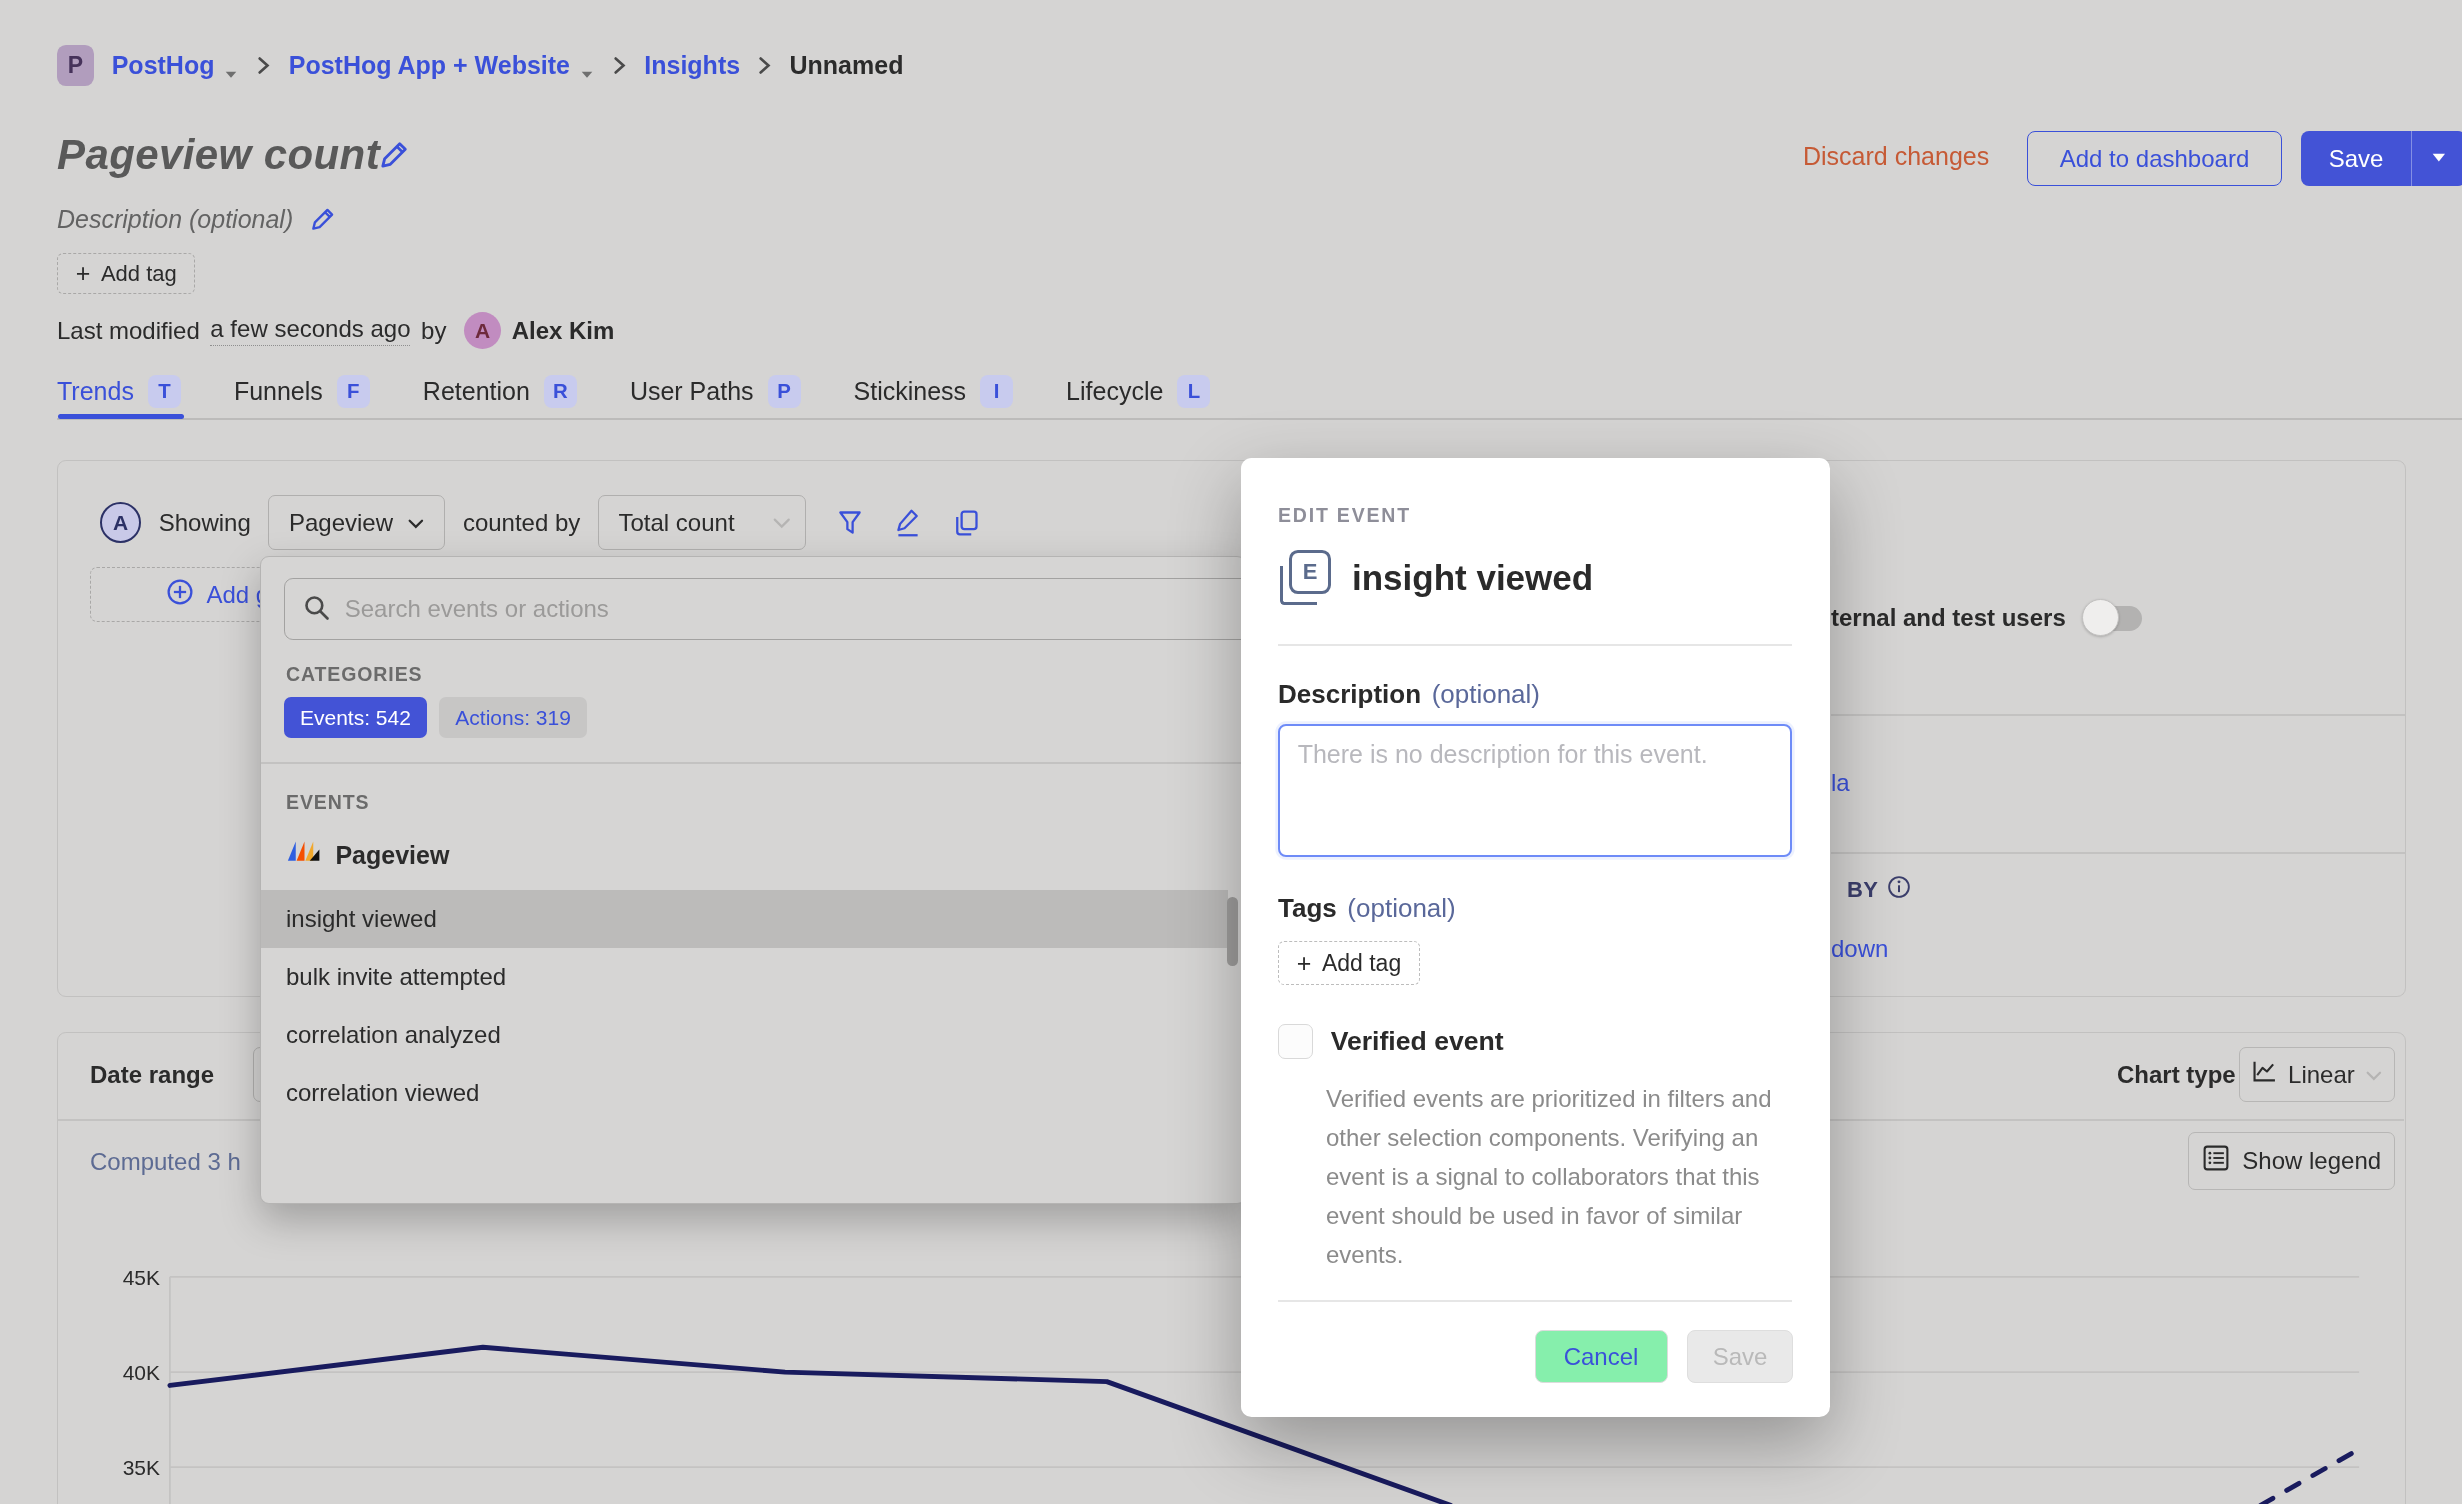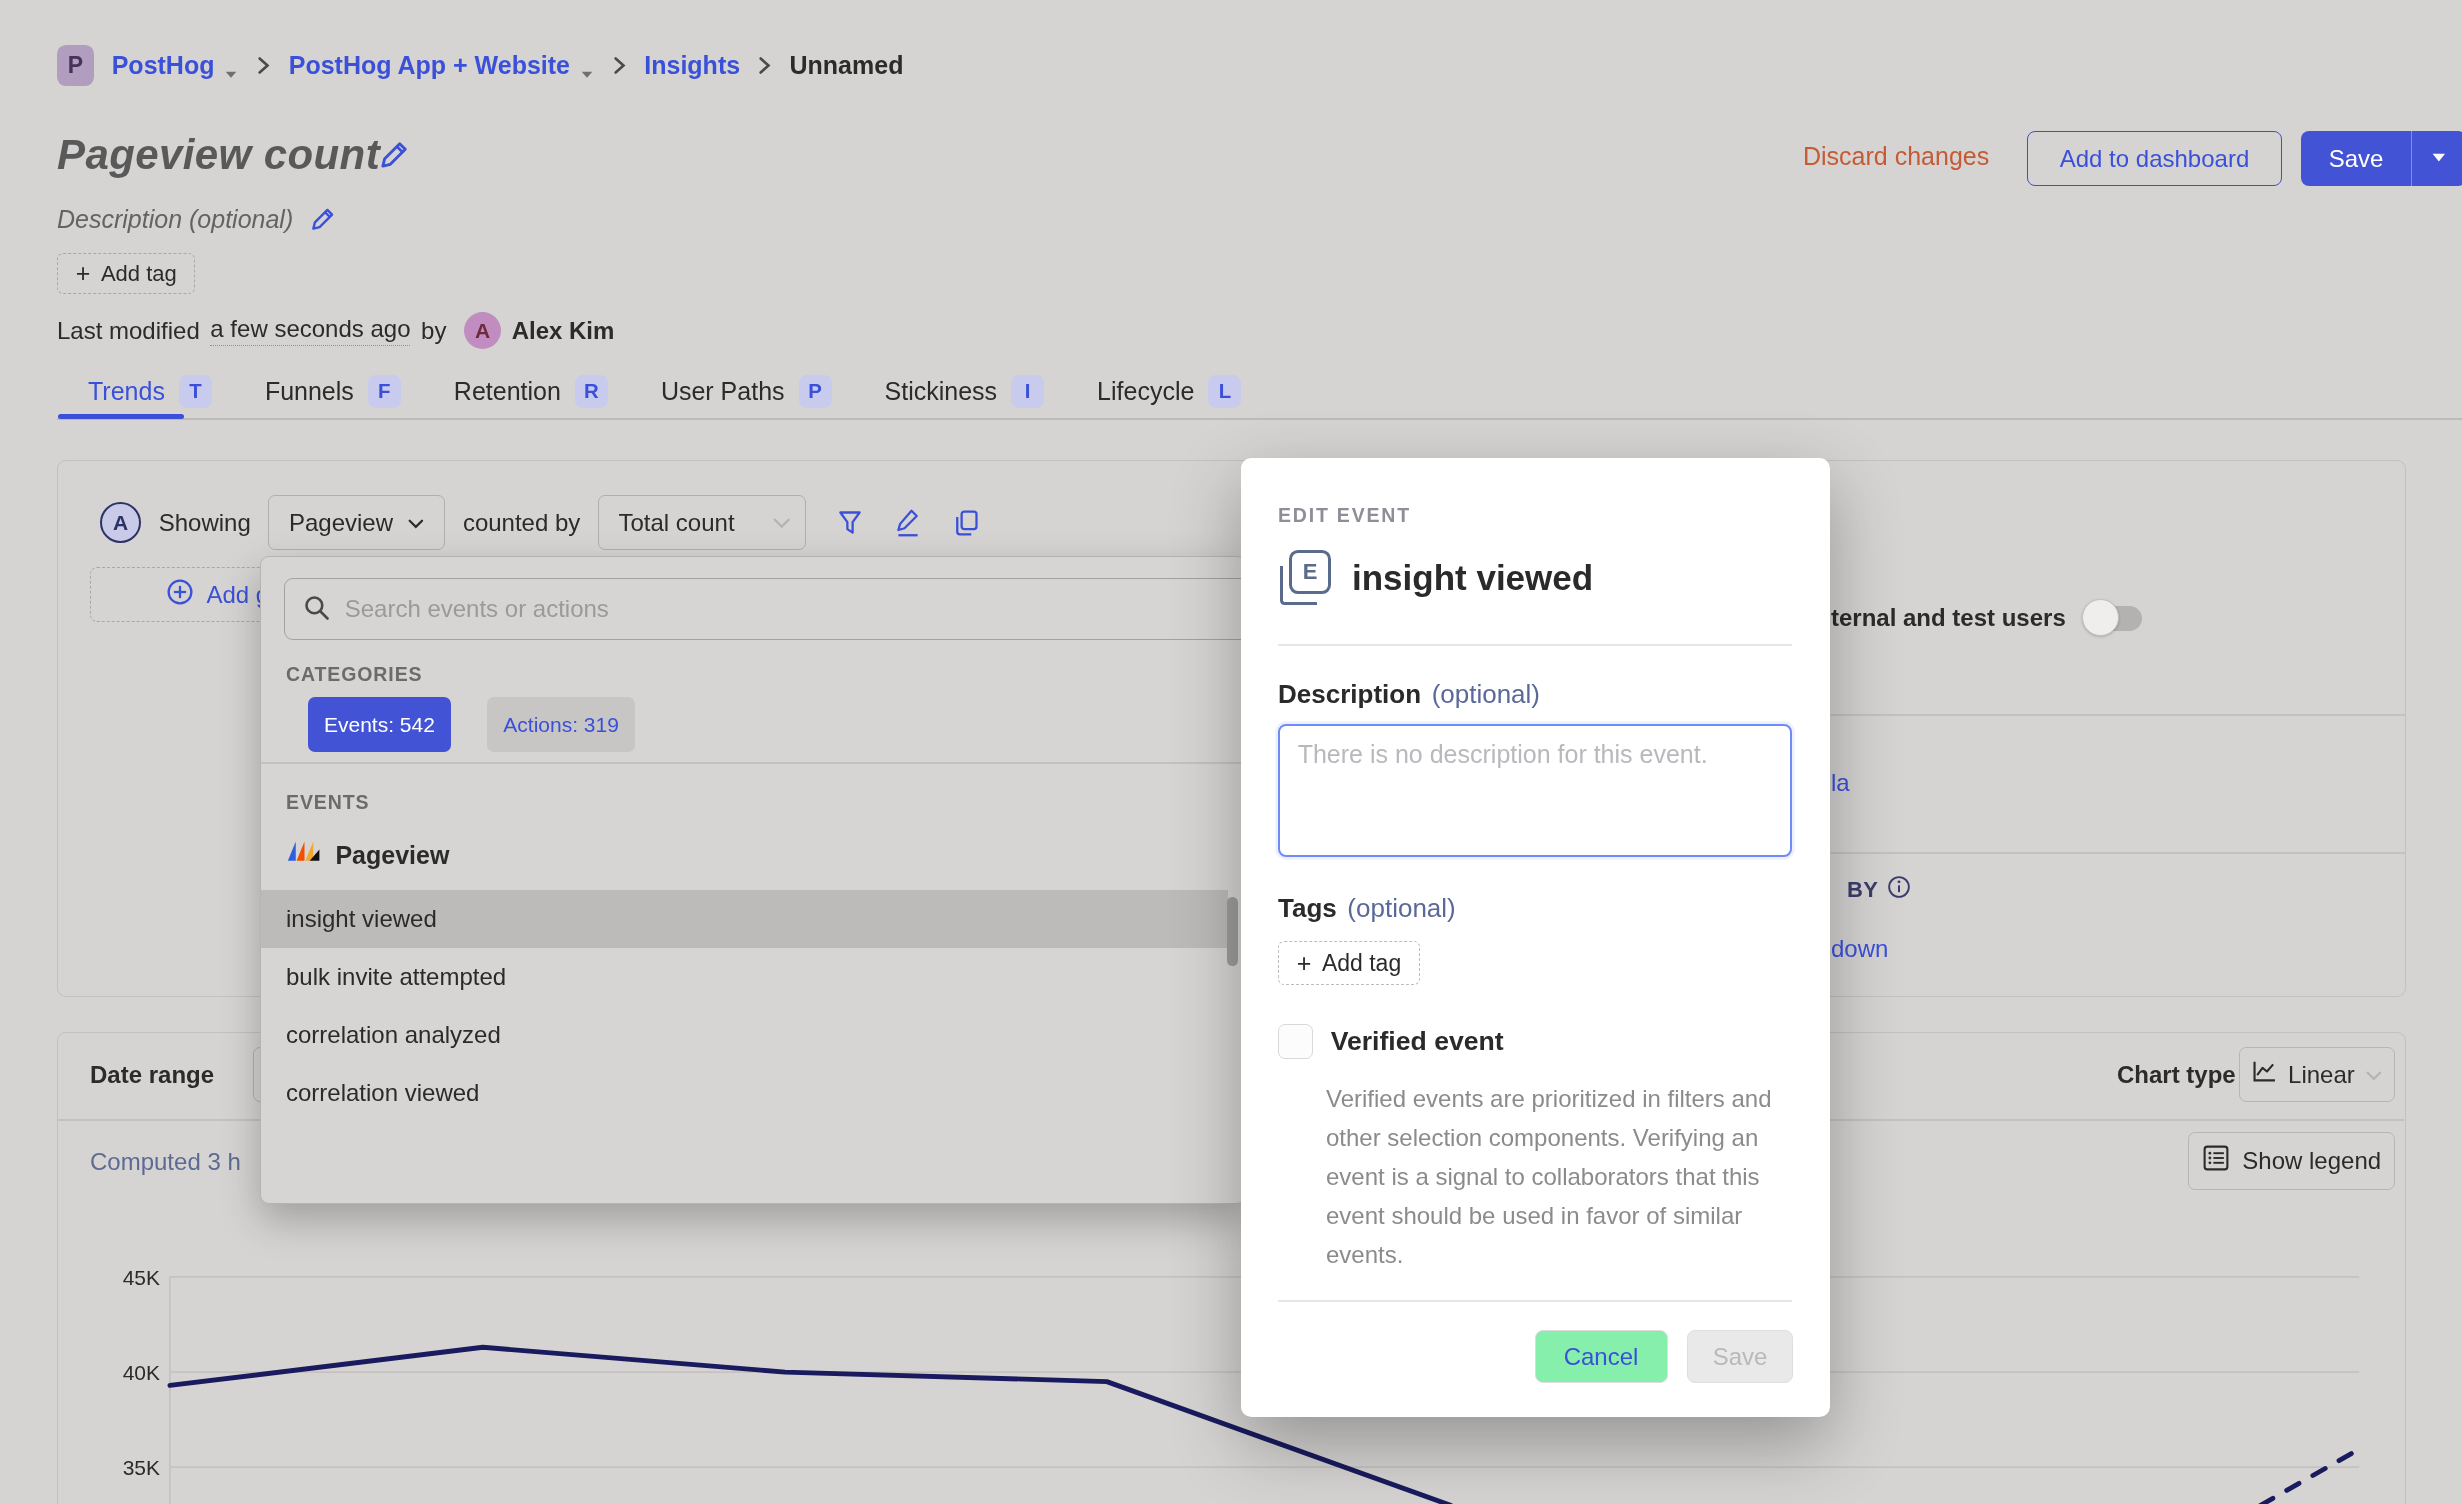--- a/index.html
+++ b/index.html
@@ -32,21 +32,21 @@
   .author { font-weight:600; }
 
   .discard { left:1803px; top:142px; color:#c65a35; font-size:25px; font-weight:500; cursor:pointer; }
   .add-dash-btn { left:2027px; top:131px; width:255px; height:55px; border:1.8px solid #3a50d9; border-radius:8px;
     color:#3a50d9; font-size:24px; font-weight:500; justify-content:center; cursor:pointer; background:transparent; }
   .save-split { left:2301px; top:131px; width:165px; height:55px; border-radius:8px; background:#4353d6; overflow:hidden; }
   .save-main { width:110px; height:100%; color:#fff; font-size:24px; font-weight:500; justify-content:center; cursor:pointer; }
   .save-caret { width:55px; height:100%; border-left:0.9px solid rgba(255,255,255,.35); justify-content:center; cursor:pointer; }
 
   
-  .tabs-row { left:57px; top:375px; gap:53px;margin-left:31px; }
+  .tabs-row { left:57px; top:375px; gap:53px; }
   .tab { gap:14px; cursor:pointer; }
   .tab-label { font-size:25px; color:#2b2b2b; }
   .tab.active .tab-label { color:#3a50d9; }
   .key-badge { width:33px; height:33px; border-radius:8px; background:#c8cbee; color:#3a50d9;
     font-weight:700; font-size:20.4px; display:flex; align-items:center; justify-content:center; }
   .tabs-border { left:57px; top:418px; width:2406px; height:1.8px; background:#bcbbba; }
   .tab-underline { left:58px; top:414px; width:126px; height:5.3px; background:#3a50d9; border-radius:2.7px; }
 
   
   .card { border:1.8px solid #c2c1c0; border-radius:8.9px; background:#d5d4d3; }
@@ -76,21 +76,21 @@
 
   
   #picker { left:260px; top:556px; width:986px; height:648px; background:#d6d5d4; border:1.8px solid #b5b4b3;
     border-radius:8.9px; box-shadow:0 16px 39px rgba(0,0,0,.25); z-index:5; }
   .search-box { left:23px; top:21px; width:1042px; height:62px; border:1.8px solid #a3a2a1; border-radius:8.9px; padding:0 17.7px; gap:14px; }
   .search-box input { flex:1; border:none; outline:none; background:transparent; font-size:24px; color:#2b2b2b; }
   .search-box input::placeholder { color:#9b9a99; }
   .kbd-ic { width:41px; height:32px; background:#47527d; border-radius:5.3px; display:flex; align-items:center; justify-content:center; }
   .mini-label { font-size:19.5px; font-weight:700; color:#6b6b6b; letter-spacing:0.9px; }
   .chips-row { left:23px; top:140px; gap:12.4px; }
-  .chip { height:55px; border-radius:7px; padding:0 16px; font-size:21px; font-weight:500; cursor:pointer; display:flex; align-items:center;margin-left:24px; }
+  .chip { height:41px; border-radius:7px; padding:0 16px; font-size:21px; font-weight:500; cursor:pointer; display:flex; align-items:center; }
   .chip.on { background:#4353d6; color:#fff; }
   .chip.off { background:#c7c6c5; color:#3a50d9; }
   .group-head { left:25px; top:281px; gap:12.4px; font-size:25px; font-weight:700; }
   .ev-rows { left:0; top:333px; width:967px; }
   .ev-row { height:58px; display:flex; align-items:center; padding-left:25px; font-size:24px; cursor:pointer; }
   .ev-row.sel { background:#bcbbba; }
   .scroll-thumb { right:7px; top:340px; width:10.6px; height:69px; border-radius:5.3px; background:#9e9d9c; cursor:pointer; }
 
   
   #modal { left:1241px; top:458px; width:589px; height:959px; background:#ffffff; border-radius:10.6px;

